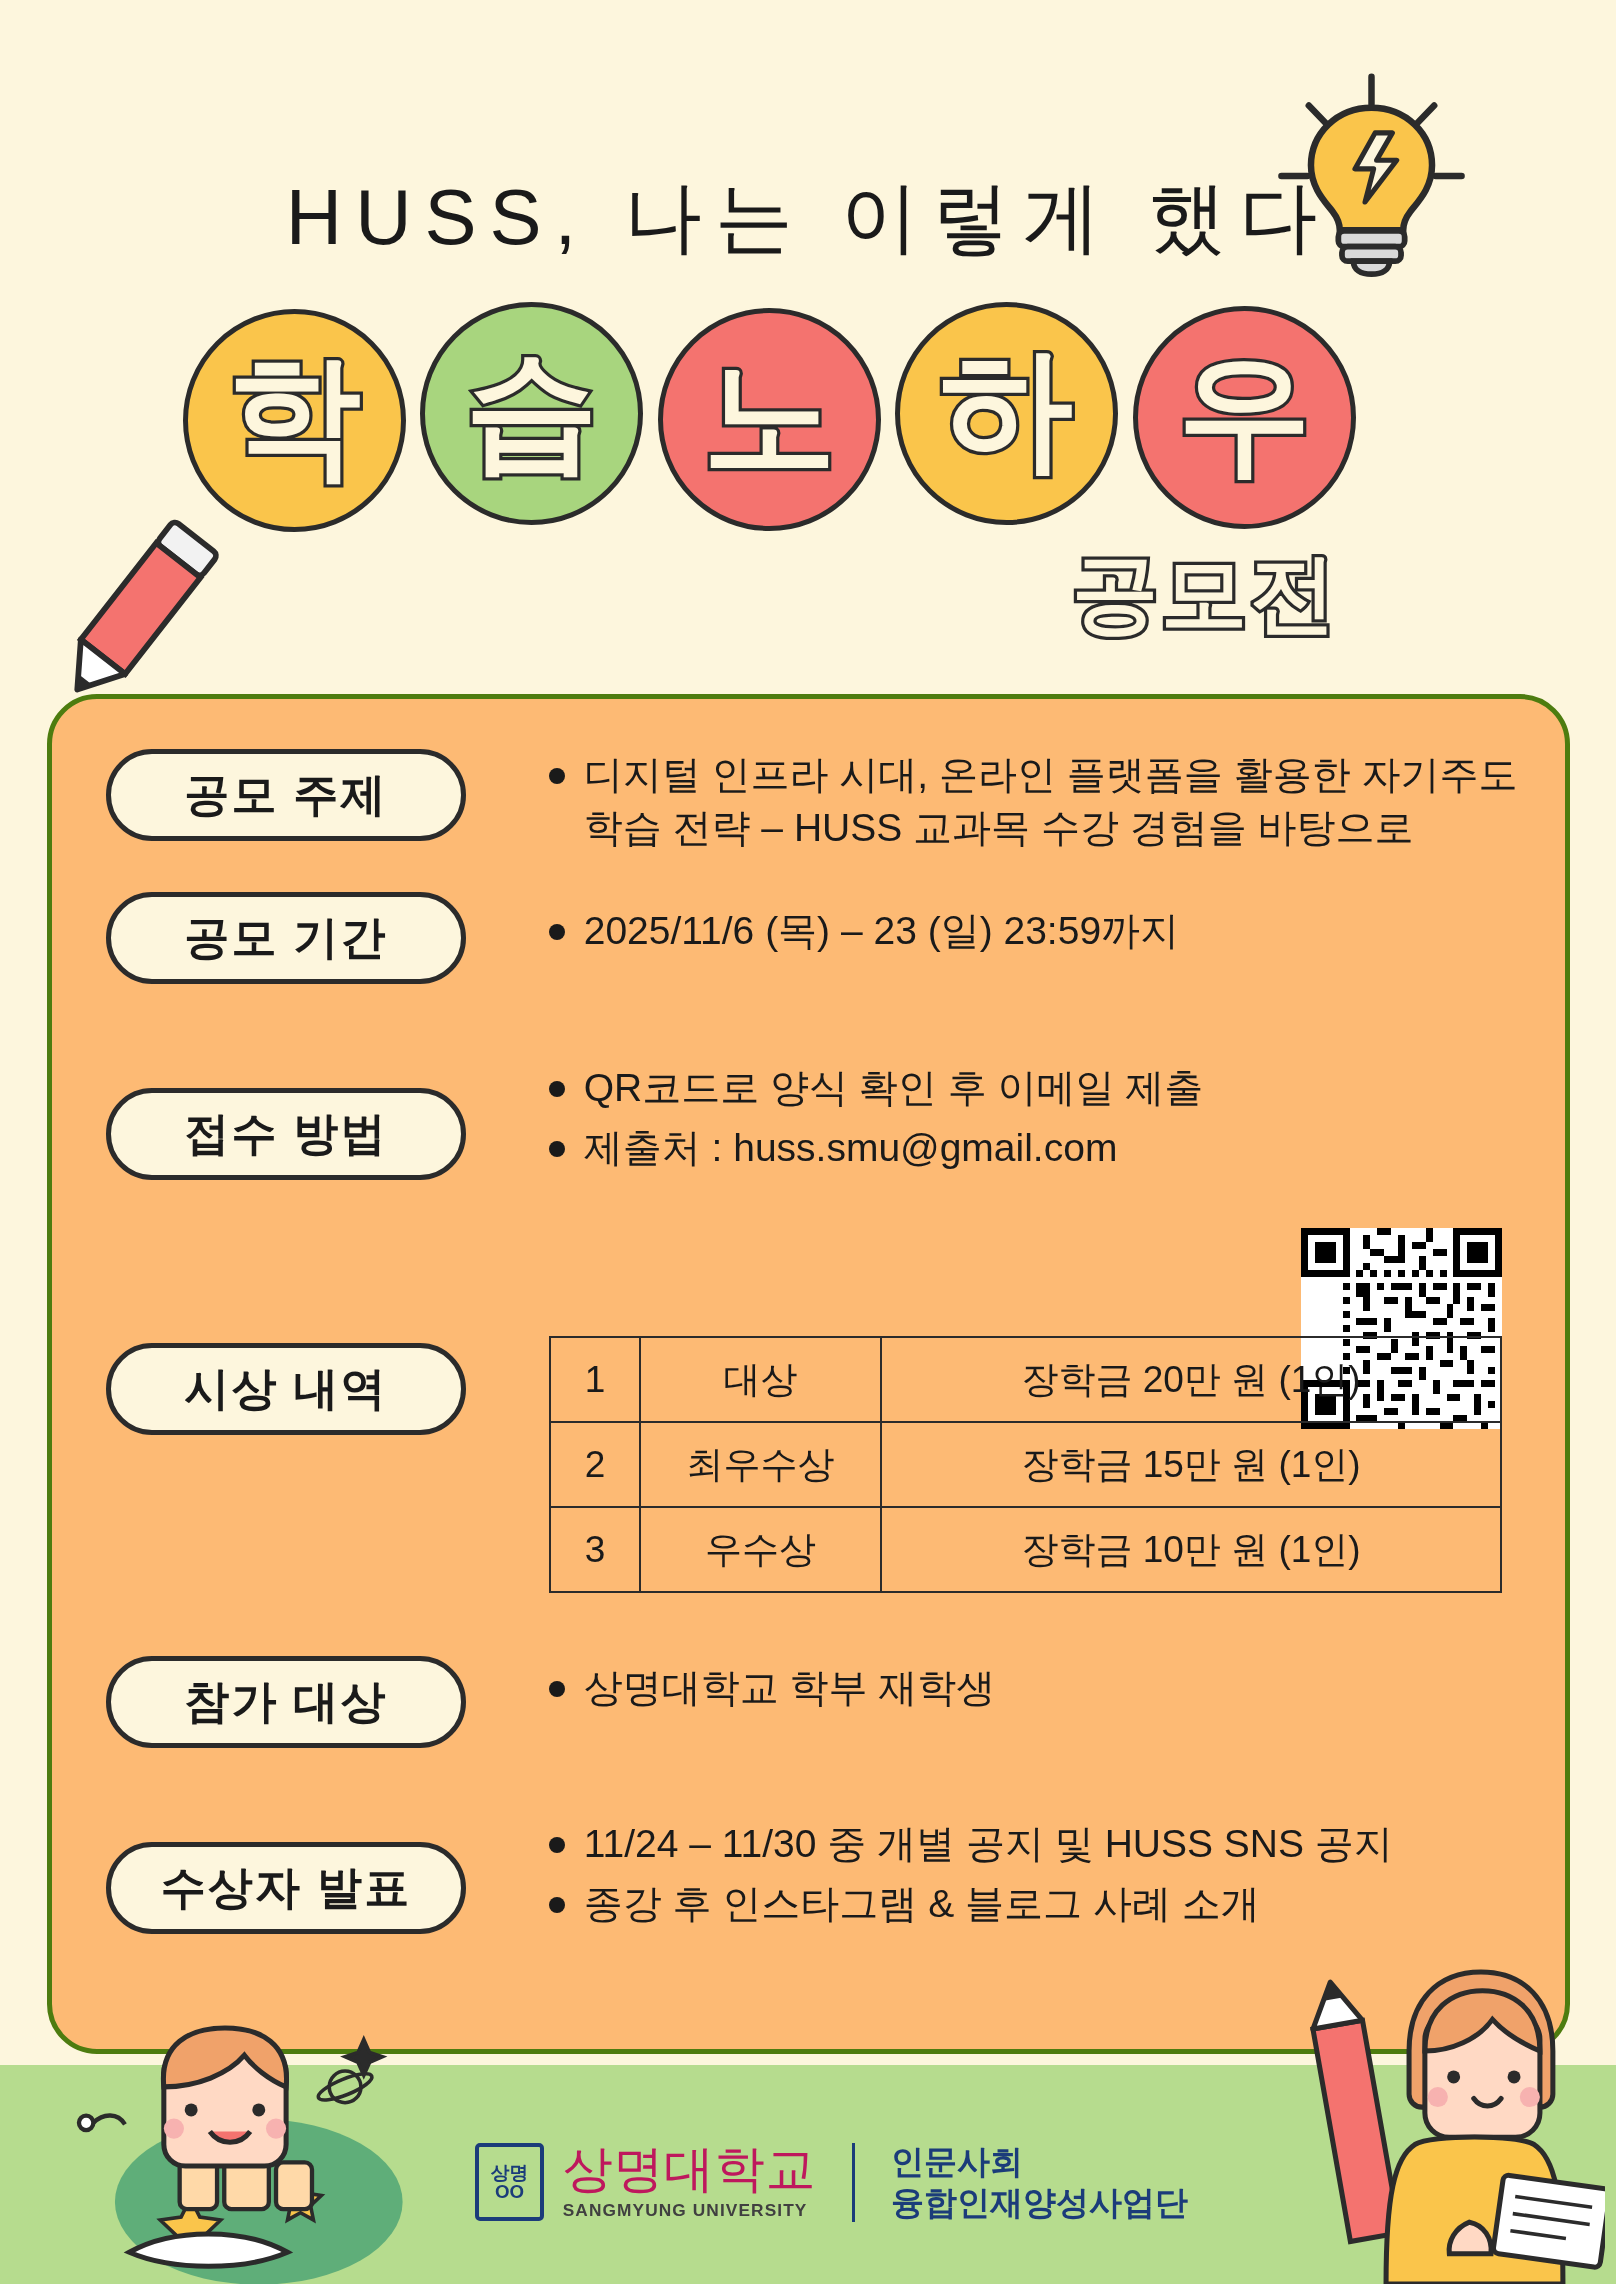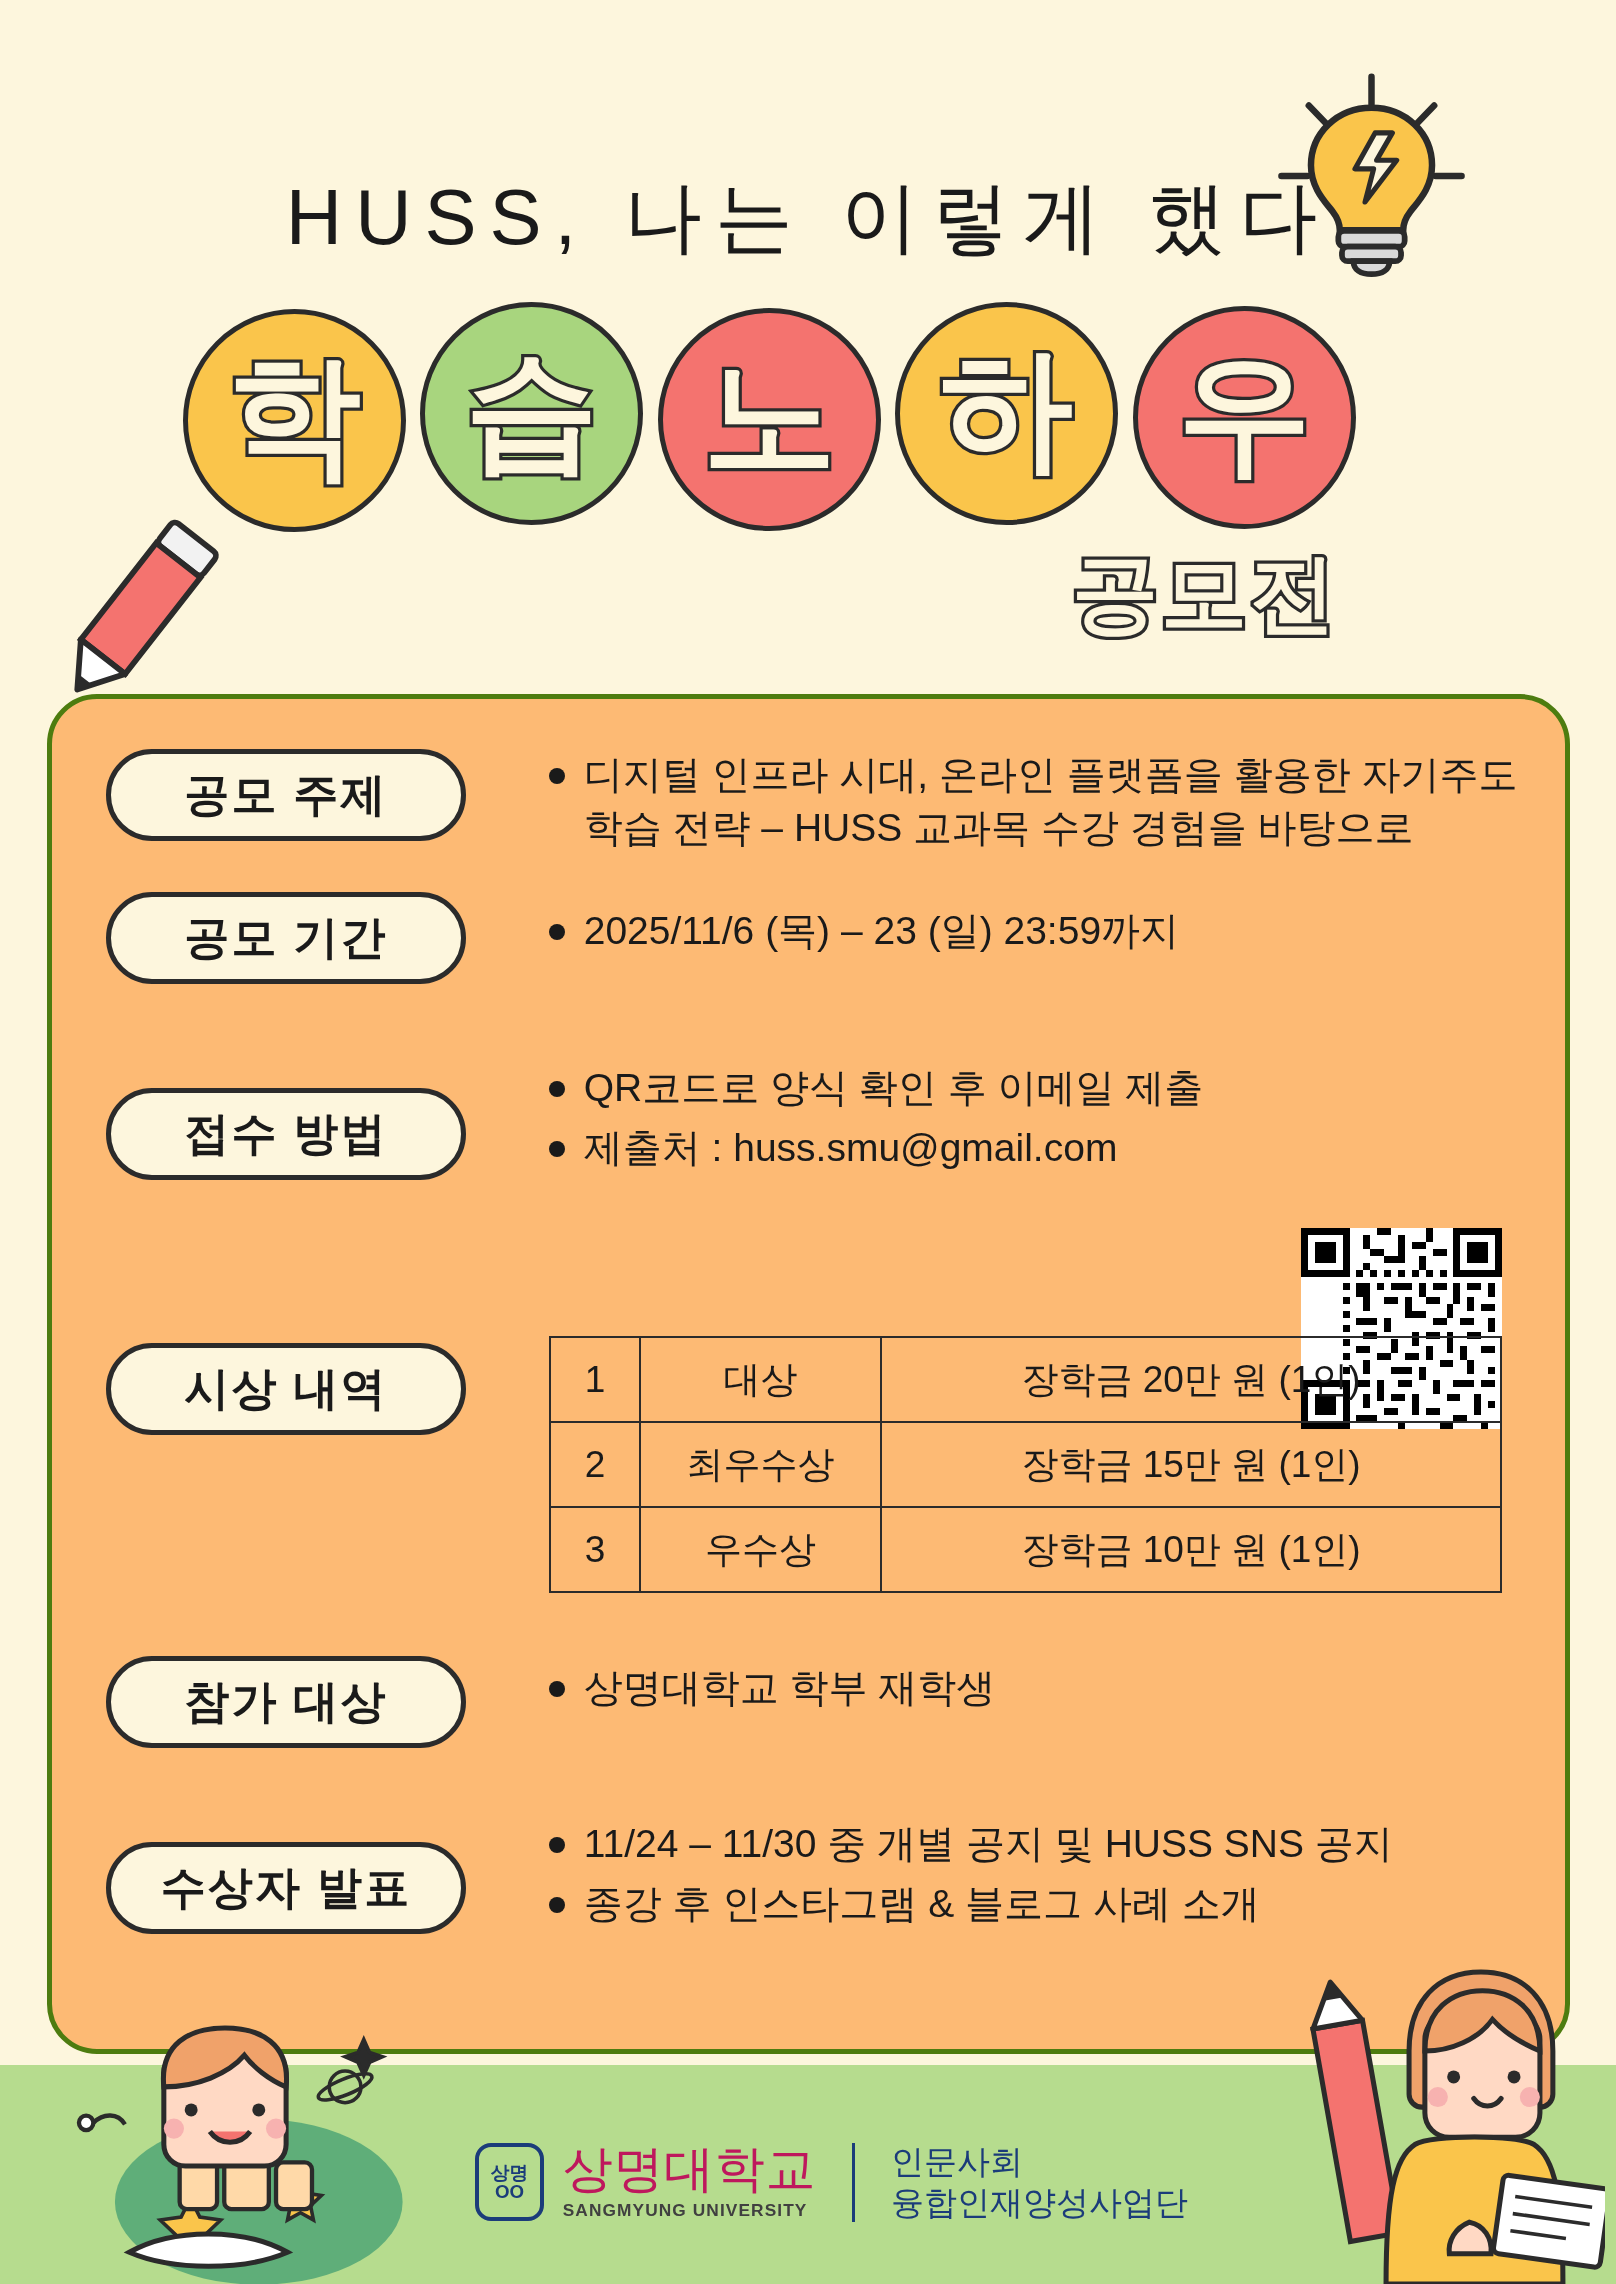--- a/index.html
+++ b/index.html
@@ -192,21 +192,21 @@
     left: 475px;
     top: 2141px;
     display: flex;
     align-items: center;
     gap: 18.7px;
   }
   .logo-mark {
     width: 69px;
     height: 78px;
     border: 4.3px solid #1b3c7a;
-    border-radius: 16px;
+    border-radius: 5px;
     box-sizing: border-box;
     display: flex;
     flex-direction: column;
     align-items: center;
     justify-content: center;
     color: #1b3c7a;
     font-size: 18.7px;
     font-weight: 800;
     line-height: 1.05;
   }
@@ -225,21 +225,21 @@
     margin-top: 5.8px;
   }
   .logo-divider {
     width: 2.9px;
     height: 79px;
     background: #1b3c7a;
     margin: 0 17.3px;
   }
   .logo-dept {
     font-size: 33px;
-    font-weight: 400;
+    font-weight: 700;
     color: #1b3c7a;
     line-height: 1.25;
   }
 
   
   .kid-left  { position: absolute; left: 43px;  top: 1943px; width: 374px; height: 341px; }
   .kid-right { position: absolute; left: 1216px; top: 1936px; width: 389px; height: 348px; }
 </style>
 </head>
 <body>

